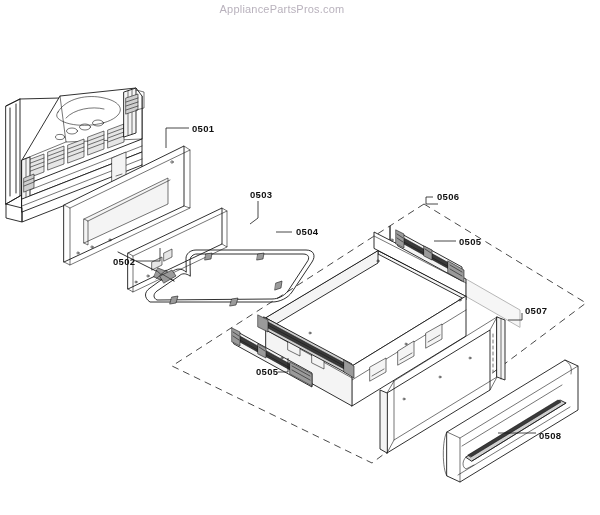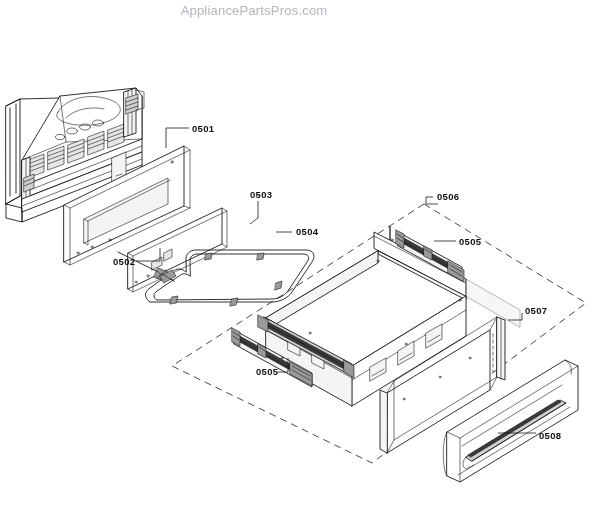--- a/index.html
+++ b/index.html
@@ -1,21 +1,21 @@
 <!DOCTYPE html>
 <html><head>
 <meta charset="utf-8">
 <style>
   html,body{margin:0;padding:0;background:#ffffff;}
   body{width:600px;height:515px;overflow:hidden;
        font-family:"Liberation Sans", sans-serif;}
   #stage{position:relative;width:600px;height:515px;background:#fff;}
   #watermark{
     position:absolute;left:0;top:3px;width:508px;text-align:center;
-    font-size:13px;color:#b9b2bd;letter-spacing:.2px;user-select:none;
+    font-size:11px;color:#b9b2bd;letter-spacing:.2px;user-select:none;padding-left:28px;
   }
   svg#diagram{position:absolute;left:0;top:0;width:600px;height:515px;}
   .ln{fill:none;stroke:#1a1a1a;stroke-width:.9;stroke-linejoin:round;stroke-linecap:round;}
   .lnT{fill:none;stroke:#1a1a1a;stroke-width:.6;stroke-linejoin:round;stroke-linecap:round;}
   .fillW{fill:#ffffff;}
   .fillL{fill:#f4f4f4;}
   .fillM{fill:#e6e6e6;}
   .fillD{fill:#cfcfcf;}
   .fillDD{fill:#9a9a9a;}
   .fillK{fill:#3a3a3a;}

